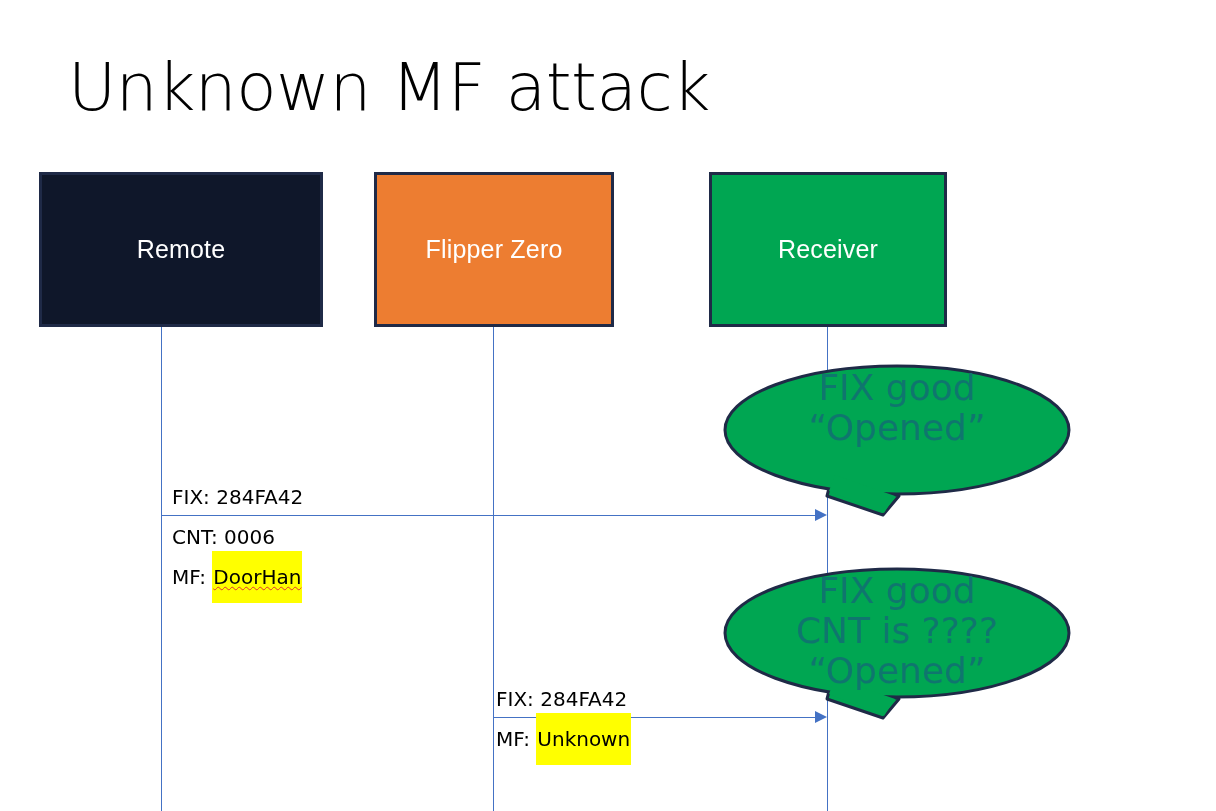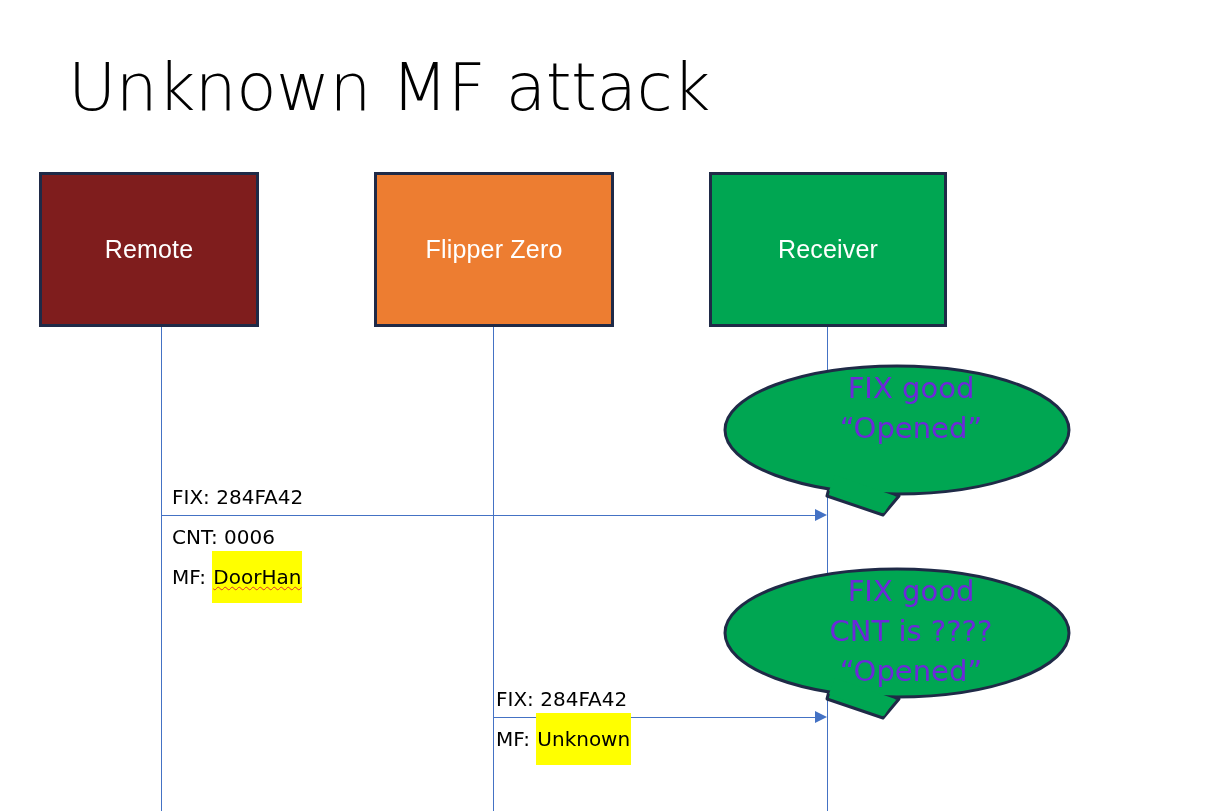--- a/index.html
+++ b/index.html
@@ -96,44 +96,44 @@
     text-underline-offset: 2px;
   }
 
   
   .bubble {
     position: absolute;
   }
   .bubble svg { display: block; overflow: visible; }
   .bubble-text {
     position: absolute;
-    left: 14px;
+    left: 0;
     top: 0;
     width: 348px;
     text-align: center;
     font-family: "DejaVu Sans", sans-serif;
-    font-size: 29px;
+    font-size: 36px;
     line-height: 40px;
-    color: #6d28d9;
+    color: #0f766e;
     pointer-events: none;
   }
   .bubble-text .bline { display: block; white-space: nowrap; }
 </style>
 </head>
 <body>
 
 <div id="slide">
 
   <div id="title">Unknown MF attack</div>
 
   <div class="lifeline" style="left:161px; top:327px; height:484px;"></div>
   <div class="lifeline" style="left:493px; top:327px; height:484px;"></div>
   <div class="lifeline" style="left:827px; top:327px; height:484px;"></div>
 
-  <div class="actor-box" style="left:39px; top:172px; width:220px; height:155px; background:#7f1d1d;">
+  <div class="actor-box" style="left:39px; top:172px; width:284px; height:155px; background:#0f172a;">
     <span class="actor-label">Remote</span>
   </div>
 
   <div class="actor-box" style="left:374px; top:172px; width:240px; height:155px; background:#ed7d31;justify-content:center;">
     <span class="actor-label">Flipper Zero</span>
   </div>
 
   <div class="actor-box" style="left:709px; top:172px; width:238px; height:155px; background:#00a652;">
     <span class="actor-label">Receiver</span>
   </div>

